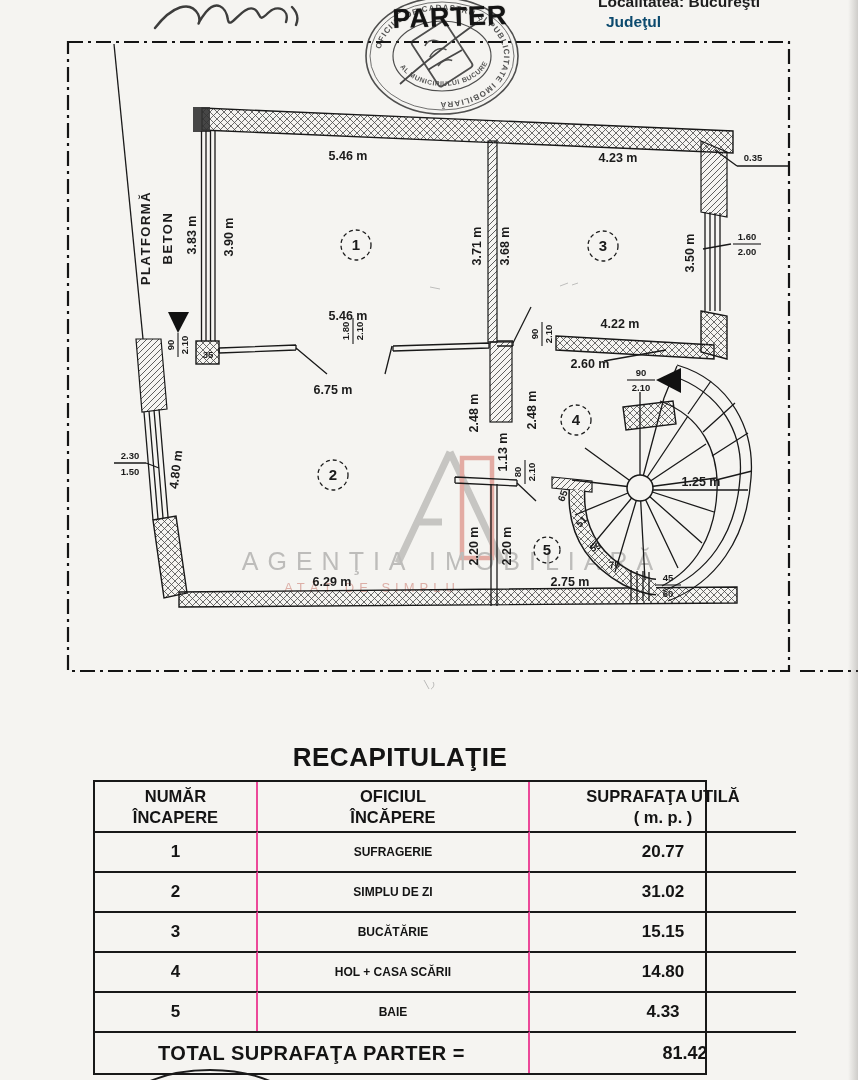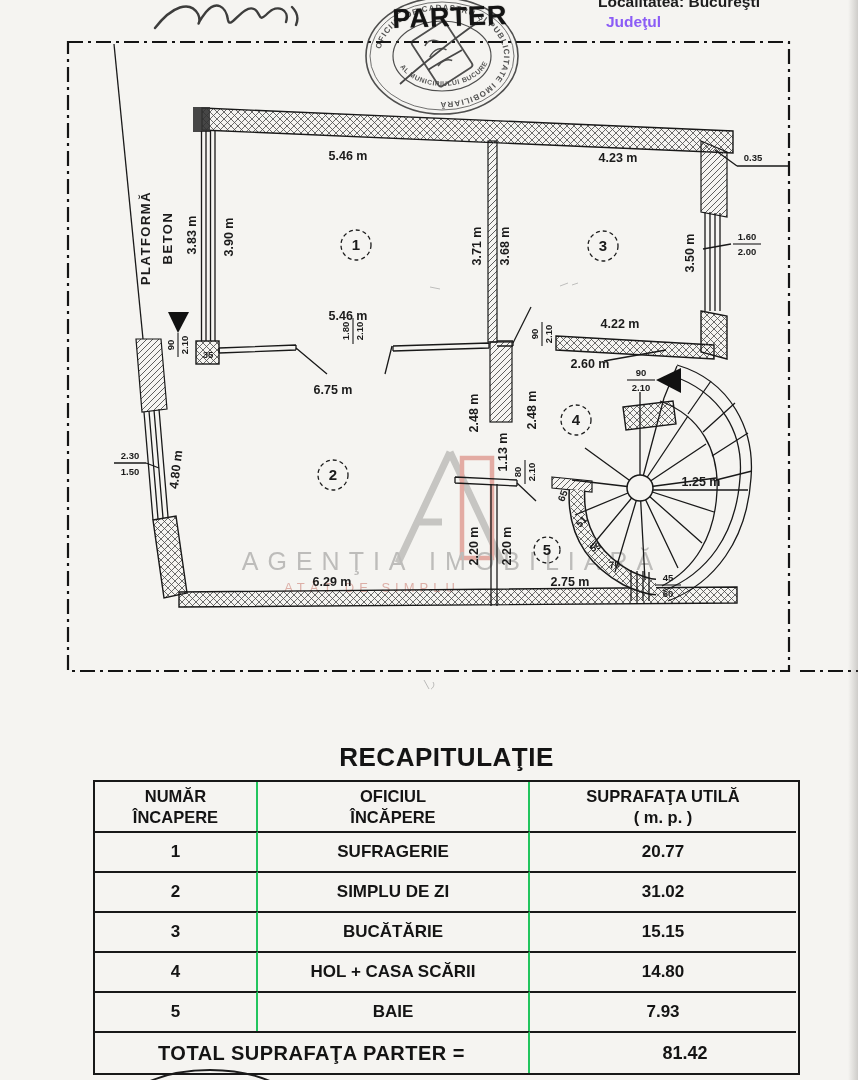--- a/index.html
+++ b/index.html
@@ -6,47 +6,47 @@
   .page{position:relative;width:858px;height:1080px;background:#f5f4f1;overflow:hidden;
         font-family:"Liberation Sans","DejaVu Sans",sans-serif;}
   .page::after{content:"";position:absolute;top:0;right:0;width:10px;height:100%;
         background:linear-gradient(to right,rgba(0,0,0,0),rgba(90,88,84,.25));pointer-events:none;}
   svg{position:absolute;left:0;top:0;}
   
   .parter{position:absolute;left:372px;top:2px;width:156px;text-align:center;
         font-size:27px;font-weight:bold;letter-spacing:1px;color:#141414;
         transform:rotate(-2deg);text-shadow:0 0 1px rgba(20,20,20,.65);z-index:5;}
   .loc{position:absolute;left:598px;top:-7px;font-size:15.5px;font-weight:bold;color:#1d1d1d;z-index:5;}
-  .jud{position:absolute;left:606px;top:13px;font-size:15.5px;font-weight:bold;color:#8b5cf6;z-index:5;}
+  .jud{position:absolute;left:606px;top:13px;font-size:15.5px;font-weight:bold;color:#0c4a6e;z-index:5;}
   
   text{fill:#1b1b1b;font-family:"Liberation Sans","DejaVu Sans",sans-serif;}
   .dim{font-size:12.5px;font-weight:bold;text-anchor:middle;}
   .sm{font-size:9.5px;font-weight:bold;text-anchor:middle;}
   .fr{font-size:9.5px;font-weight:bold;text-anchor:middle;}
   .tread{font-size:10px;font-weight:bold;text-anchor:middle;}
   .rnum{font-size:15px;font-weight:bold;text-anchor:middle;}
   .plat{font-size:13px;font-weight:bold;letter-spacing:1.5px;text-anchor:middle;}
   .ln{stroke:#191919;stroke-width:1.3;fill:none;}
   .wall{fill:url(#xh);stroke:#191919;stroke-width:1.4;}
   .walld{fill:url(#dg);stroke:#191919;stroke-width:1.2;}
   .frbar{stroke:#1b1b1b;stroke-width:1.1;}
   .stamp-t{font-size:8px;font-weight:bold;letter-spacing:1px;fill:#2e2e2e;}
   .stamp-t2{font-size:6.8px;font-weight:bold;letter-spacing:.6px;fill:#2e2e2e;}
   .wm-brand{font-size:25px;letter-spacing:9px;fill:#bdbcba;text-anchor:middle;font-weight:normal;}
   .wm-tag{font-size:13px;letter-spacing:5px;fill:#d9a49b;text-anchor:middle;opacity:.85;}
   
-  .tbl-wrap{position:absolute;left:93px;top:742px;width:707px;z-index:4;color:#141414;}
+  .tbl-wrap{position:absolute;left:93px;top:742px;width:614px;z-index:4;color:#141414;}
   .tbl-title{text-align:center;font-size:26px;font-weight:bold;letter-spacing:.5px;margin-bottom:7px;}
   .tbl{border:2.5px solid #181818;display:grid;grid-template-columns:163px 272px 266px;background:transparent;}
   .cell{display:flex;flex-direction:column;align-items:center;justify-content:center;
         text-align:center;font-weight:bold;}
   .hcell{height:49px;font-size:16.5px;line-height:1.25;}
-  .rcell{height:38px;font-size:17px;}
+  .rcell{height:38px;font-size:12px;}
   .nr{font-size:17px;}
-  .bR{border-right:2px solid #22c55e;}
+  .bR{border-right:2px solid #ec4899;}
   .bT{border-top:2px solid #181818;}
   .bT2{border-top:2.5px solid #181818;}
   .total-label{grid-column:1/3;height:40px;font-size:20px;letter-spacing:.5px;}
   .total-val{height:40px;font-size:18px;padding-left:44px;}
 </style>
 </head>
 <body>
 
 <div class="page">
 
@@ -272,20 +272,20 @@
       <div class="cell rcell nr bR bT">3</div>
       <div class="cell rcell bR bT">BUCĂTĂRIE</div>
       <div class="cell rcell nr bT">15.15</div>
 
       <div class="cell rcell nr bR bT">4</div>
       <div class="cell rcell bR bT">HOL + CASA SCĂRII</div>
       <div class="cell rcell nr bT">14.80</div>
 
       <div class="cell rcell nr bR bT">5</div>
       <div class="cell rcell bR bT">BAIE</div>
-      <div class="cell rcell nr bT">7.93</div>
+      <div class="cell rcell nr bT">4.33</div>
 
       <div class="cell total-label bR bT">TOTAL SUPRAFAŢA PARTER =</div>
       <div class="cell total-val bT">81.42</div>
     </div>
   </div>
 
 </div>
 
 </body></html>

